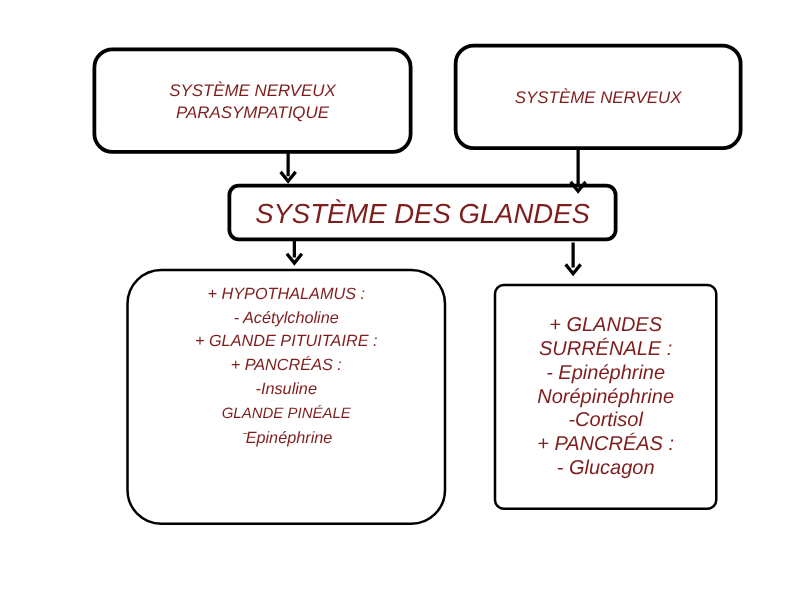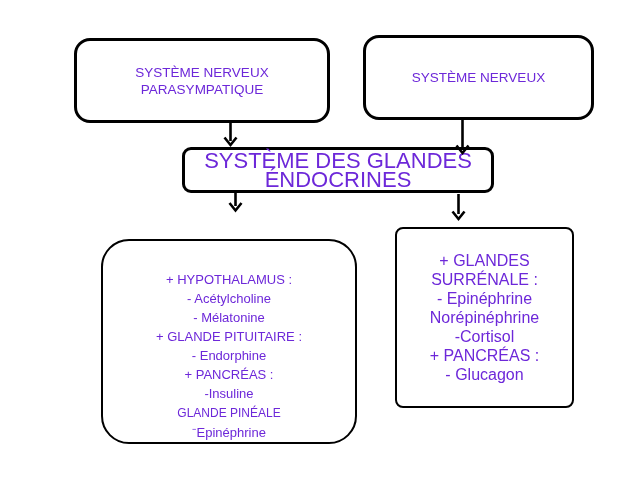--- a/index.html
+++ b/index.html
@@ -7,21 +7,22 @@
     padding: 0;
     background: #ffffff;
   }
   .stage {
     position: relative;
     width: 640px;
     height: 480px;
     background: #ffffff;
     overflow: hidden;
     font-family: "Liberation Sans", sans-serif;
-    color: #6d28d9;
+    color: #7f1d1d;
+    font-style: italic;
   }
   .box {
     position: absolute;
     box-sizing: border-box;
     background: #ffffff;
     border: 3px solid #000000;
     display: flex;
     flex-direction: column;
     align-items: center;
     justify-content: center;
@@ -44,23 +45,22 @@
   #box-endo {
     left: 182px; top: 147px; width: 312px; height: 46px;
     border-radius: 9px;
     font-size: 22px; line-height: 19px;
   }
   #box-hypo {
     left: 101px; top: 215px; width: 256px; height: 205px;
     border-radius: 28px;
     border-width: 2.5px;
     font-size: 13px; line-height: 19px;
-    justify-content: flex-end;
+    justify-content: flex-start;
     padding-top: 8px;
-    margin-top: 24px;
   }
   #box-hypo .txt-lg {
     font-size: 12px;
     line-height: 20px;
   }
   #box-surr {
     left: 395px; top: 227px; width: 179px; height: 181px;
     border-radius: 8px;
     border-width: 2.5px;
     font-size: 16px; line-height: 19px;
@@ -87,29 +87,26 @@
     <div class="txt-line">SYSTÈME NERVEUX</div>
     <div class="txt-line">PARASYMPATIQUE</div>
   </div>
 
   <div class="box" id="box-sym">
     <div class="txt-line">SYSTÈME NERVEUX</div>
   </div>
 
   <div class="box" id="box-endo">
     <div class="txt-line">SYSTÈME DES GLANDES</div>
-    <div class="txt-line">ÉNDOCRINES</div>
   </div>
 
   <div class="box" id="box-hypo">
     <div class="txt-line">+ HYPOTHALAMUS :</div>
     <div class="txt-line">- Acétylcholine</div>
-    <div class="txt-line">- Mélatonine</div>
     <div class="txt-line">+ GLANDE PITUITAIRE :</div>
-    <div class="txt-line">- Endorphine</div>
     <div class="txt-line">+ PANCRÉAS :</div>
     <div class="txt-line">-Insuline</div>
     <div class="txt-line txt-lg">GLANDE PINÉALE</div>
     <div class="txt-line">⁻Epinéphrine</div>
   </div>
 
   <div class="box" id="box-surr">
     <div class="txt-line">+ GLANDES</div>
     <div class="txt-line">SURRÉNALE :</div>
     <div class="txt-line">- Epinéphrine</div>

